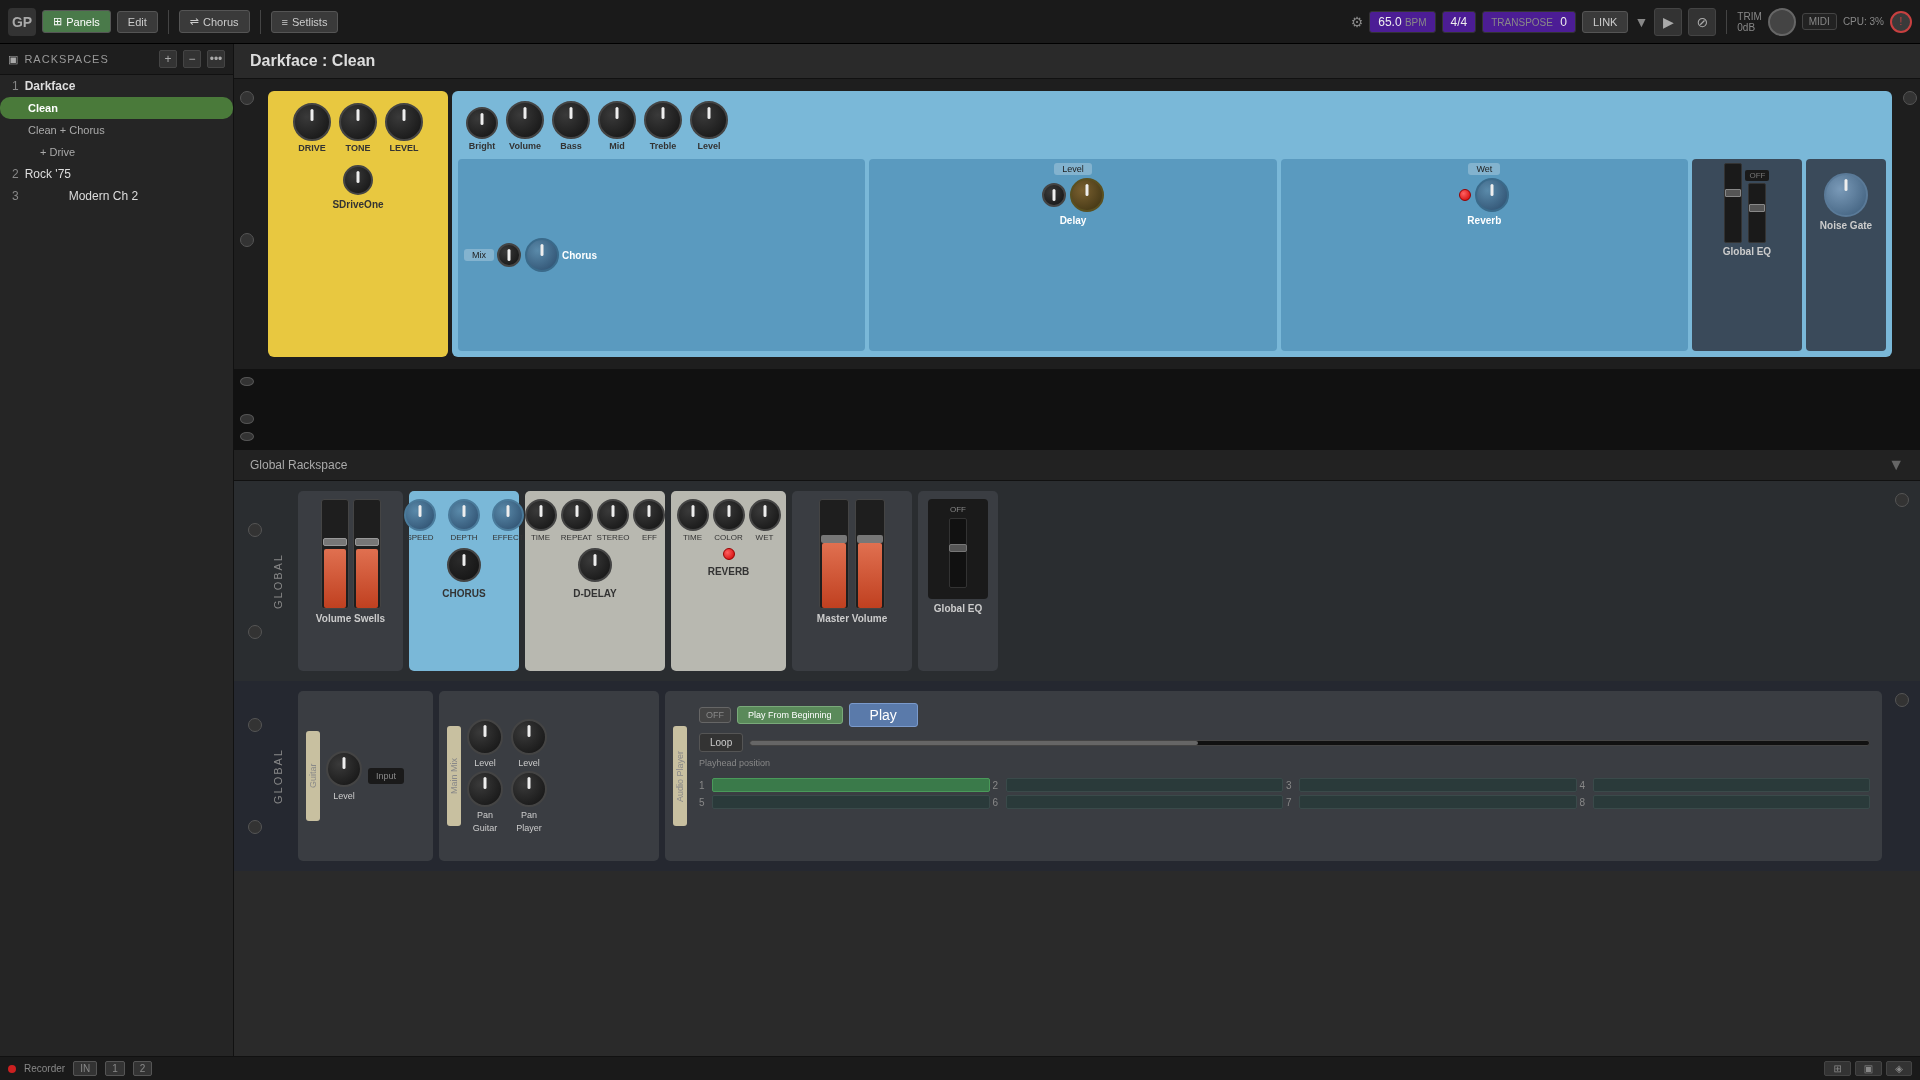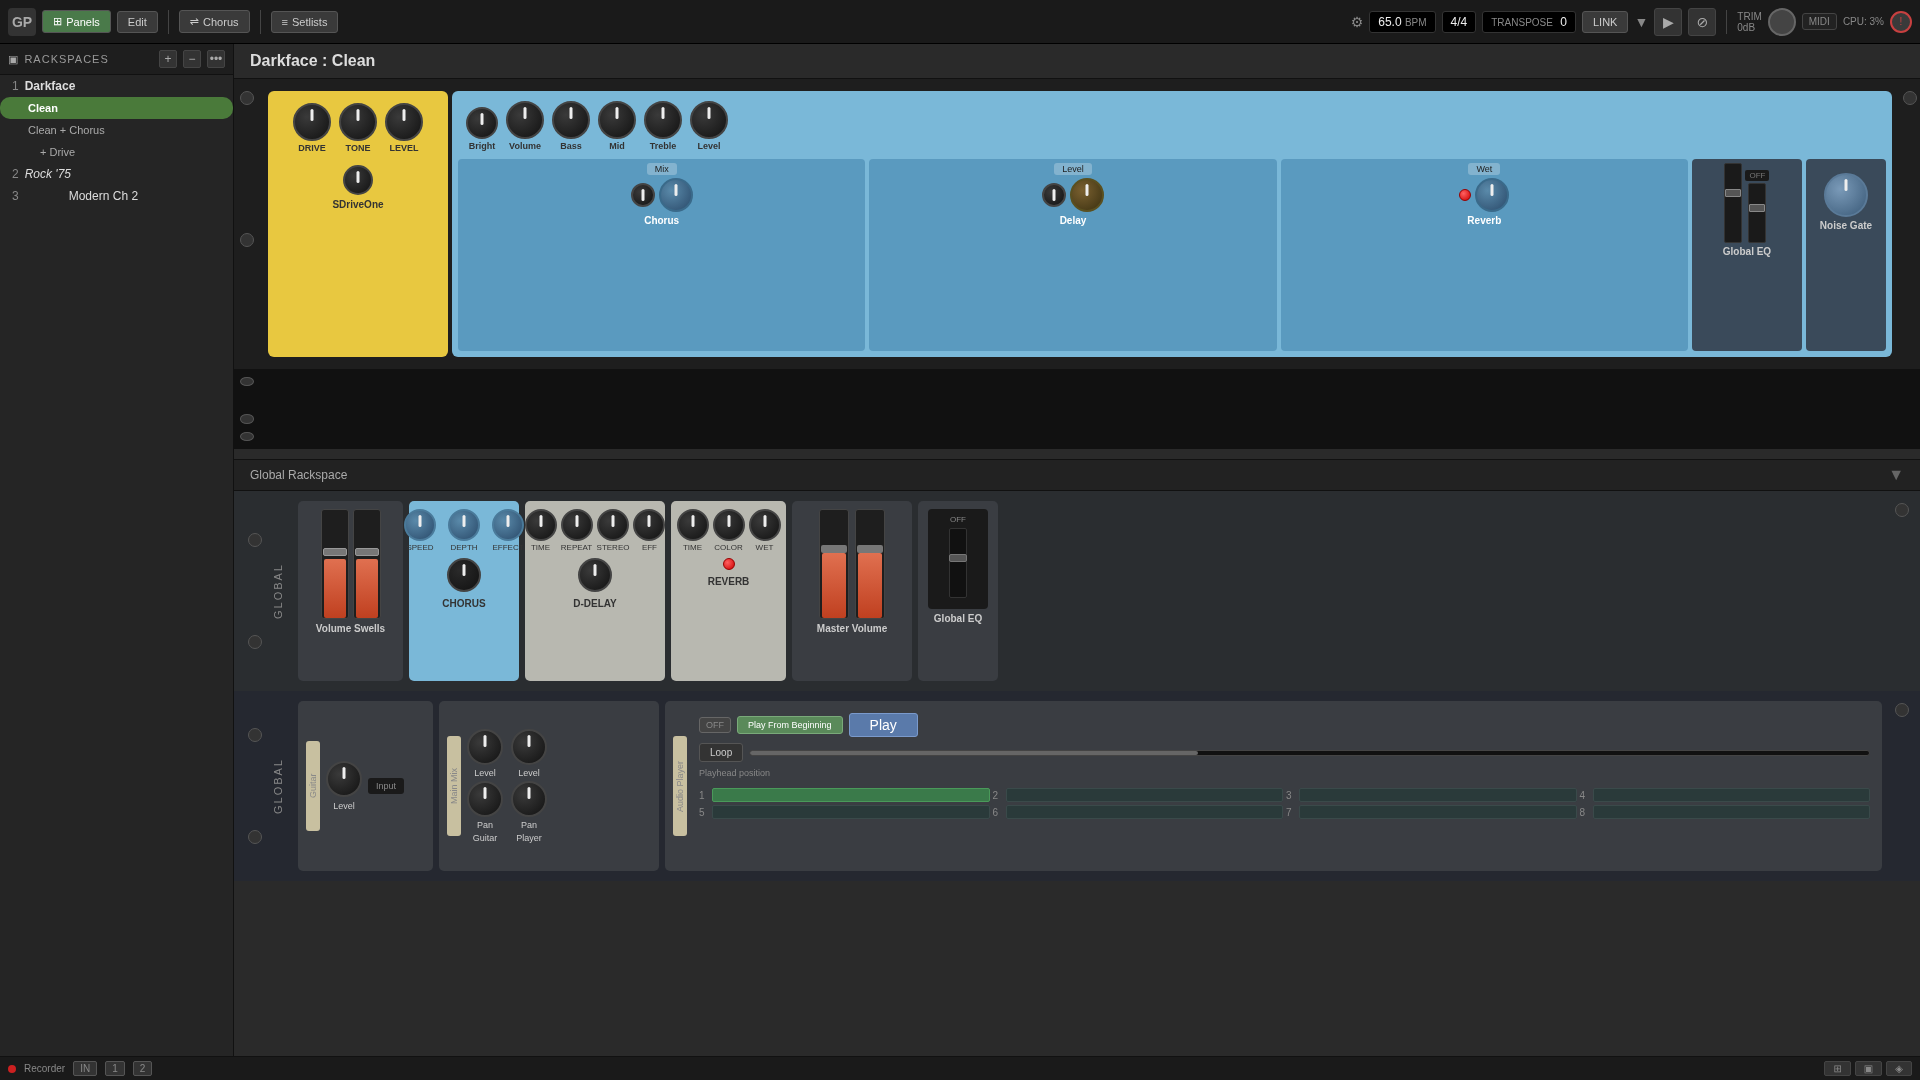--- a/index.html
+++ b/index.html
@@ -37,21 +37,21 @@
       color: #ccc;
       padding: 4px 10px;
       font-size: 11px;
       cursor: pointer;
       display: flex; align-items: center; gap: 4px;
     }
     .topbar-btn.active { background: #4a7a4a; color: #fff; }
     .topbar-sep { width: 1px; height: 24px; background: #444; margin: 0 4px; }
     .topbar-spacer { flex: 1; }
     .topbar-bpm {
-      background: #000000;
+      background: #4c1d95;
       border: 1px solid #333;
       border-radius: 3px;
       padding: 3px 8px;
       color: #eee;
       font-size: 12px;
     }
     .transport-btn {
       width: 28px; height: 28px;
       background: #333;
       border: 1px solid #444;
@@ -227,21 +227,20 @@
     .global-header {
       background: #222;
       padding: 6px 16px;
       font-size: 12px;
       color: #aaa;
       border-top: 1px solid #111;
       border-bottom: 1px solid #111;
       display: flex;
       justify-content: space-between;
       align-items: center;
-      margin-top: 10px;
     }
 
     
     .global-row {
       background: #2a2d30;
       display: flex;
       padding: 4px 8px;
       gap: 4px;
       align-items: stretch;
       min-height: 200px;
@@ -461,21 +460,21 @@
     <div class="sidebar-group">
       <span style="color:#888;">1</span>
       <span style="color:#ddd;font-weight:bold;">Darkface</span>
     </div>
     <div class="sidebar-item indent1 selected active">Clean</div>
     <div class="sidebar-item indent1">Clean + Chorus</div>
     <div class="sidebar-item indent2">+ Drive</div>
 
     <div class="sidebar-group">
       <span style="color:#888;">2</span>
-      <span style="color:#ddd;font-style:italic;">Rock '75</span>
+      <span style="color:#ddd;">Rock '75</span>
     </div>
 
     <div class="sidebar-group">
       <span style="color:#888;">3</span>
       <span style="color:#ddd;padding-left:44px;">Modern Ch 2</span>
     </div>
   </div>
 
   <div class="content">
 
@@ -536,21 +535,21 @@
               <span class="knob-label">Treble</span>
             </div>
             <div class="knob-container">
               <div class="knob knob-dark"></div>
               <span class="knob-label">Level</span>
             </div>
           </div>
 
           <div style="display:flex;gap:4px;flex:1;">
 
-            <div style="background:#5a9abf;border-radius:4px;padding:4px 6px;display:flex;flex-direction:column;align-items:center;gap:3px;flex:1;">
+            <div style="background:#5a9abf;border-radius:4px;padding:4px 6px;display:flex;align-items:center;gap:3px;flex:1;">
               <div style="background:rgba(255,255,255,0.25);border-radius:3px;padding:1px 8px;font-size:9px;color:#222;">Mix</div>
               <div style="display:flex;gap:4px;align-items:center;">
                 <div class="knob knob-dark" style="width:24px;height:24px;"></div>
                 <div class="knob" style="width:34px;height:34px;background:radial-gradient(circle at 35% 35%, #5a8aaa, #2a4a6a);border:2px solid #3a6a8a;"></div>
               </div>
               <div style="font-size:10px;color:#fff;font-weight:bold;">Chorus</div>
             </div>
 
             <div style="background:#5a9abf;border-radius:4px;padding:4px 6px;display:flex;flex-direction:column;align-items:center;gap:3px;flex:1;">
               <div style="background:rgba(255,255,255,0.25);border-radius:3px;padding:1px 8px;font-size:9px;color:#222;">Level</div>

